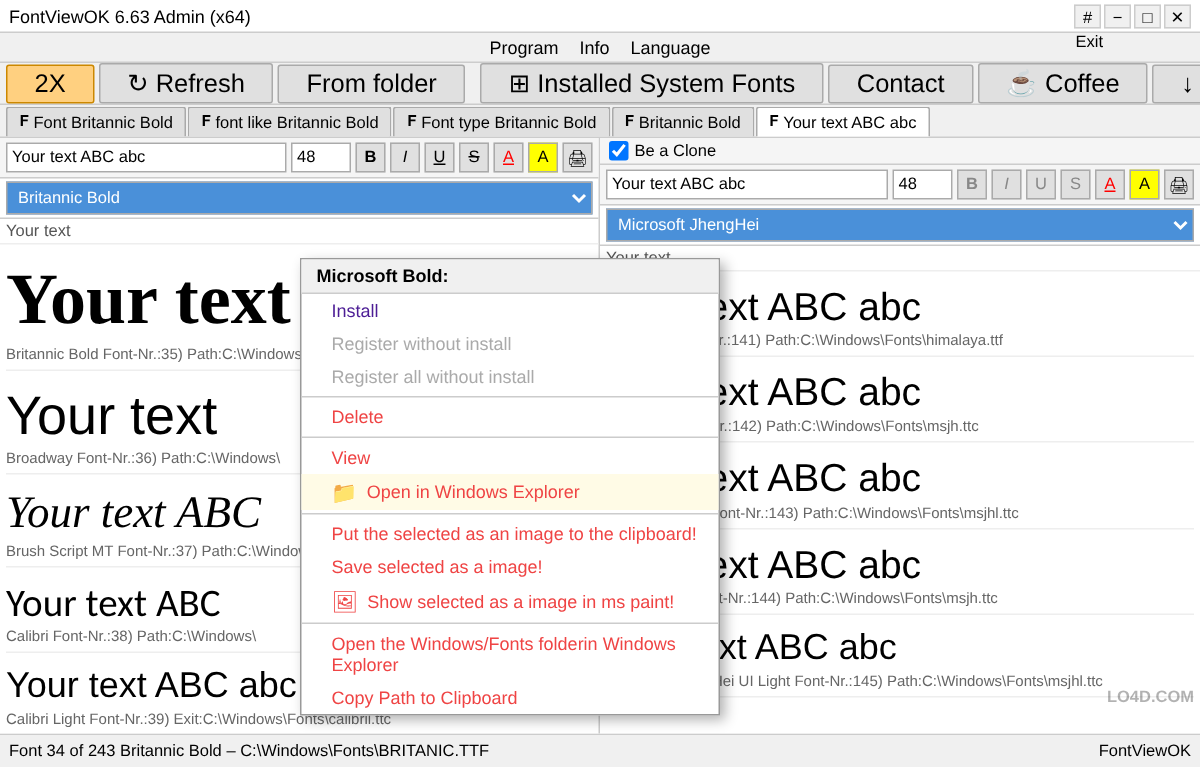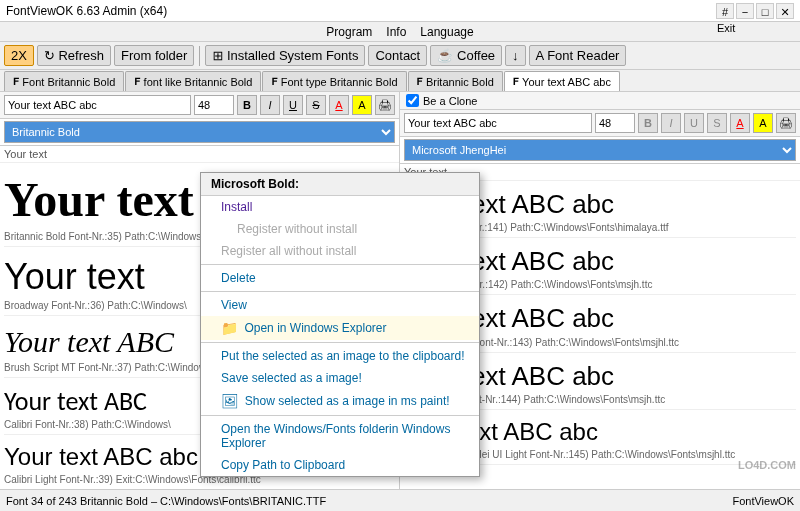--- a/index.html
+++ b/index.html
@@ -44,21 +44,21 @@
       background: #f0f0f0;
       border-bottom: 1px solid #ccc;
       display: flex;
       align-items: center;
       padding: 2px 4px;
       height: 28px;
       gap: 3px;
     }
     .toolbar-btn {
       display: inline-flex; align-items: center; gap: 2px;
-      padding: 2px 6px; font-size: 13px; cursor: pointer;
+      padding: 2px 18px; font-size: 17px; cursor: pointer;
       background: #e0e0e0; border: 1px solid #aaa; border-radius: 2px;
       white-space: nowrap;
     }
     .toolbar-btn.active { background: #ffd080; border-color: #cc8800; }
     .toolbar-sep { width: 1px; height: 20px; background: #aaa; margin: 0 2px; }
     
     
     #tabs {
       background: #f0f0f0;
       border-bottom: 1px solid #ccc;
@@ -190,21 +190,21 @@
       padding: 4px 10px;
       font-weight: bold;
       background: #f0f0f0;
       border-bottom: 1px solid #ccc;
     }
     .ctx-item {
       padding: 4px 10px 4px 20px;
       cursor: pointer;
       color: #555;
     }
-    .ctx-item.enabled { color: #0369a1; }
+    .ctx-item.enabled { color: #ef4444; }
     .ctx-item.highlighted { background: #fffbe6; }
     .ctx-item.icon-item { display: flex; align-items: center; gap: 6px; }
     .ctx-item.icon-item .item-icon { font-size: 14px; }
     .ctx-sep { height: 1px; background: #ccc; margin: 2px 0; }
     
     
     .preview-area::-webkit-scrollbar { width: 12px; }
     .preview-area::-webkit-scrollbar-track { background: #f0f0f0; }
     .preview-area::-webkit-scrollbar-thumb { background: #bbb; border: 1px solid #999; }
     
@@ -376,21 +376,21 @@
         <div class="font-sample-text" style="font-size:24px; font-family:'Microsoft JhengHei UI', sans-serif; font-weight:300;">Your text ABC abc</div>
         <div class="font-info">Microsoft JhengHei UI Light Font-Nr.:145) Path:C:\Windows\Fonts\msjhl.ttc</div>
       </div>
     </div>
     <div class="logo-watermark">LO4D.COM</div>
   </div>
 
   <div id="context-menu">
     <div class="ctx-header">Microsoft Bold:</div>
     <div class="ctx-item" style="color:#4c1d95;">Install</div>
-    <div class="ctx-item" style="color:#aaa;margin-left:16px;">Register without install</div>
+    <div class="ctx-item" style="color:#aaa;">Register without install</div>
     <div class="ctx-item" style="color:#aaa;">Register all without install</div>
     <div class="ctx-sep"></div>
     <div class="ctx-item enabled">Delete</div>
     <div class="ctx-sep"></div>
     <div class="ctx-item enabled">View</div>
     <div class="ctx-item enabled icon-item highlighted">
       <span class="item-icon">📁</span>
       <span>Open in Windows Explorer</span>
     </div>
     <div class="ctx-sep"></div>

